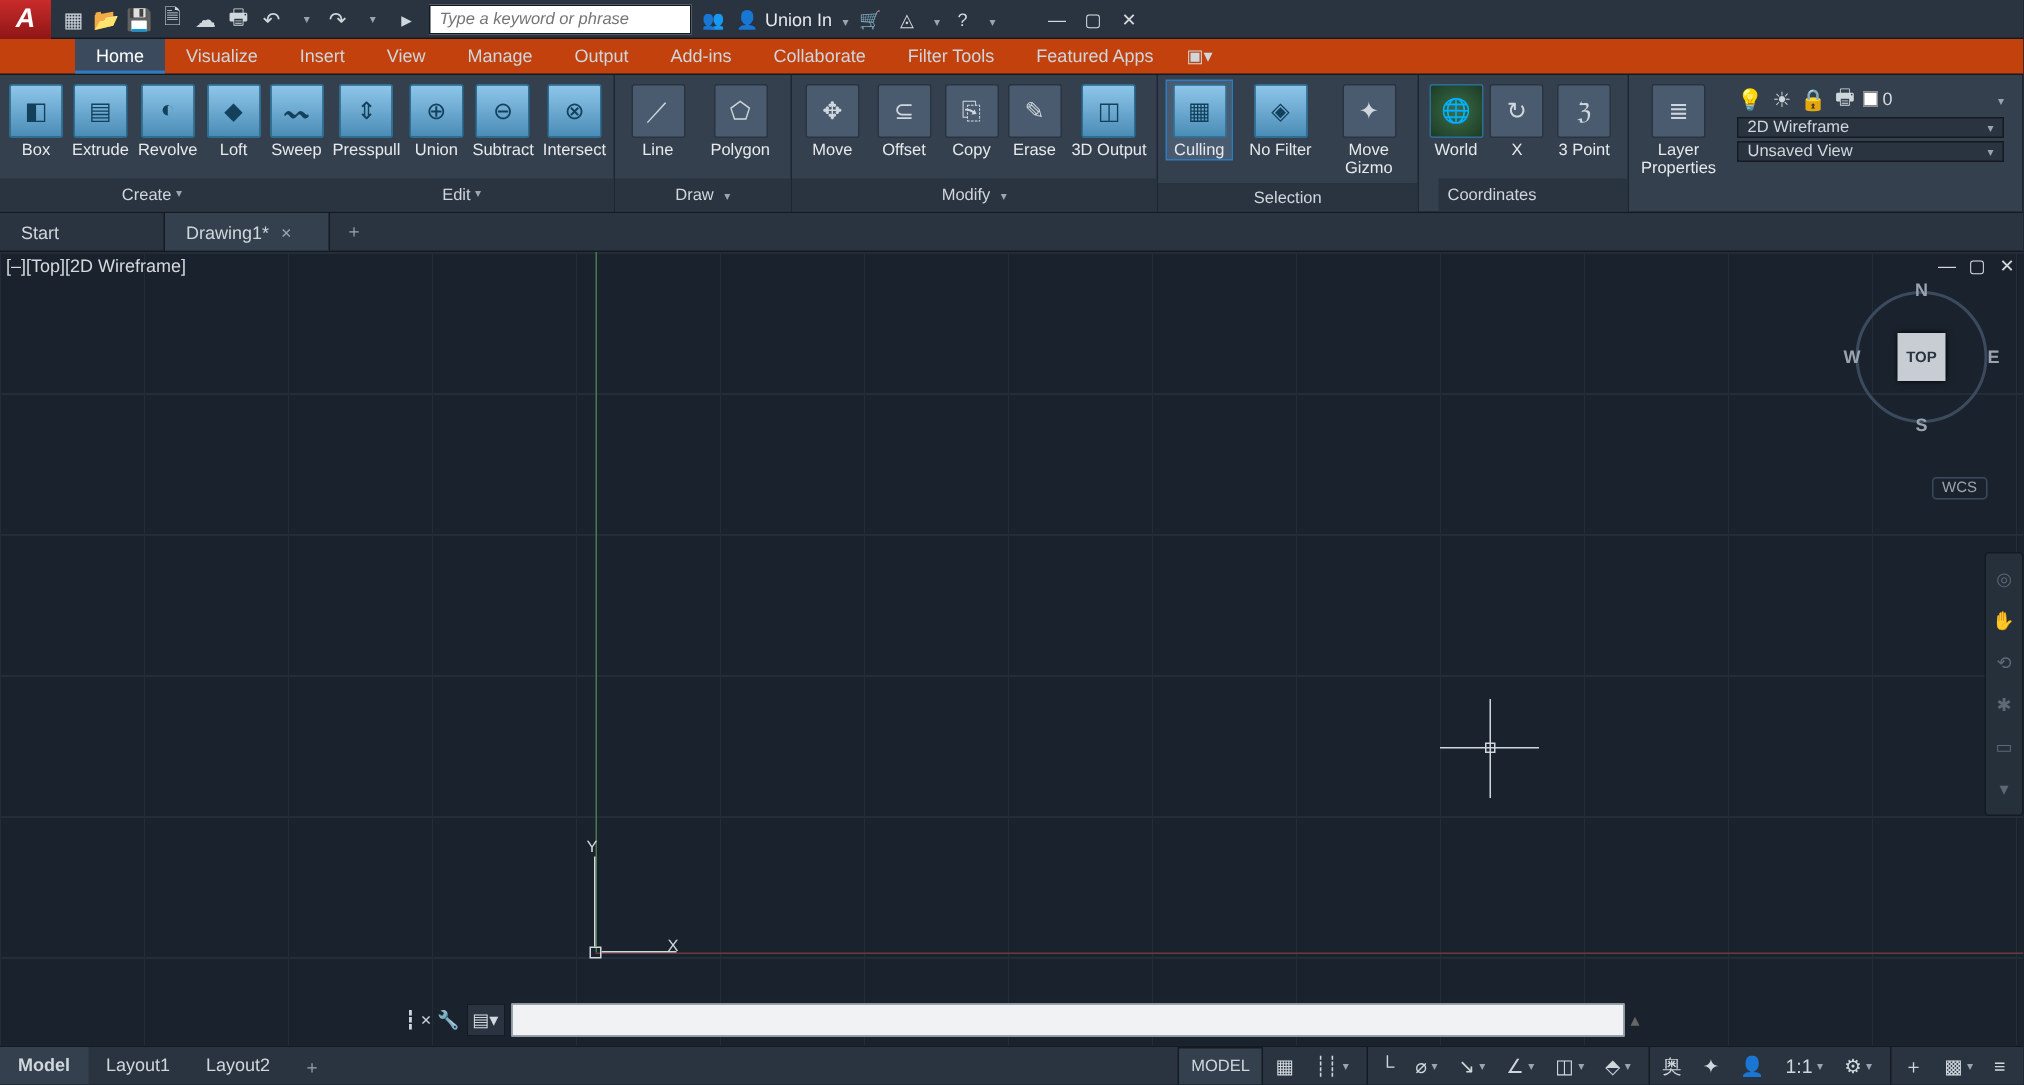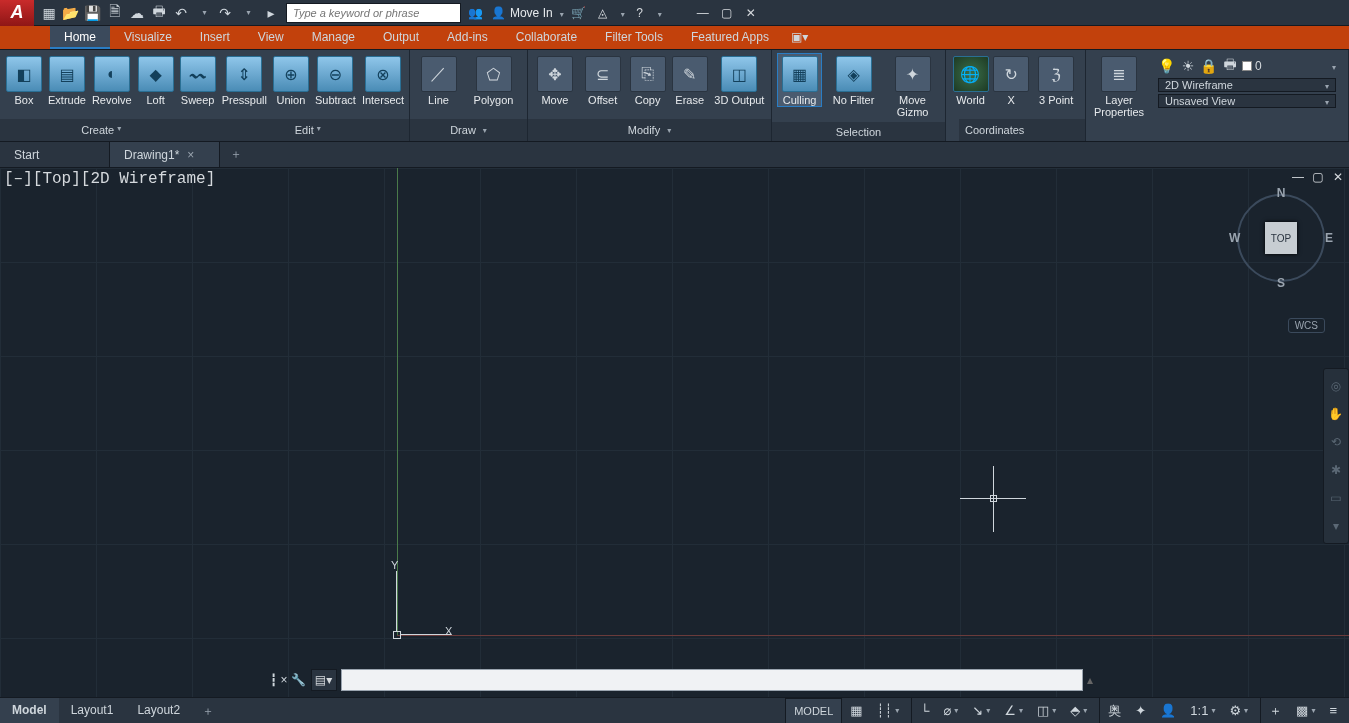--- a/index.html
+++ b/index.html
@@ -100,21 +100,21 @@
 
 .draw-wrap { position:absolute; top:168px; left:0; right:0; bottom:26px; }
 .draw-area {
   position:absolute; inset:0;
   background:#1a232d;
   background-image:
     linear-gradient(#222d38 1px,transparent 1px),
     linear-gradient(90deg,#222d38 1px,transparent 1px);
   background-size:96px 94px;
 }
-.viewport-label { position:absolute; top:2px; left:4px; color:#d5d9dd; font-size:16px;font-family:Liberation Mono, monospace;}
+.viewport-label { position:absolute; top:2px; left:4px; color:#d5d9dd; font-size:12px;}
 .win-ctrls { position:absolute; top:2px; right:4px; display:flex; gap:6px; }
 .win-ctrls span { width:14px;height:14px;display:flex;align-items:center;justify-content:center;cursor:pointer;}
 
 .axis-y { position:absolute; left:397px; top:0; bottom:232px; width:1px; background:#4a7a4a;}
 .axis-x { position:absolute; left:397px; right:0; top:calc(100% - 232px + 177px); height:1px; background:#6b3b3b;}
 
 .axis-x { top:467px; }
 .axis-y { bottom:auto; height:467px; }
 
 .ucs-icon { position:absolute; left:393px; top:463px; }
@@ -129,21 +129,21 @@
 .crosshair-b { position:absolute;left:990px;top:327px;width:7px;height:7px;border:1px solid #cfd6dc;}
 
 
 .viewcube-wrap{position:absolute;top:20px;right:18px;width:100px;height:100px;}
 .compass-ring{position:absolute;inset:6px;border:2px solid #3b4a5c;border-radius:50%;}
 .compass-n{position:absolute;top:-2px;left:50%;transform:translateX(-50%);color:#9aa4af;font-weight:bold;}
 .compass-s{position:absolute;bottom:-2px;left:50%;transform:translateX(-50%);color:#9aa4af;font-weight:bold;}
 .compass-e{position:absolute;right:-2px;top:50%;transform:translateY(-50%);color:#9aa4af;font-weight:bold;}
 .compass-w{position:absolute;left:-2px;top:50%;transform:translateY(-50%);color:#9aa4af;font-weight:bold;}
 .viewcube{position:absolute;left:34px;top:34px;width:32px;height:32px;background:#c7cdd2;color:#2a3440;
- display:flex;align-items:center;justify-content:center;font-size:10px;font-weight:normal;box-shadow:0 0 4px #000;}
+ display:flex;align-items:center;justify-content:center;font-size:10px;font-weight:bold;box-shadow:0 0 4px #000;}
 .wcs-badge{position:absolute;top:150px;right:24px;border:1px solid #3b4a5c;border-radius:3px;padding:1px 6px;font-size:10px;color:#9aa4af;}
 
 
 .navbar {
   position:absolute;top:200px;right:0;width:26px;background:#26303b;border:1px solid #141a22;
   display:flex;flex-direction:column;gap:10px;padding:8px 0;align-items:center;border-radius:3px;
 }
 .nav-item{width:18px;height:18px;color:#5b6875;display:flex;align-items:center;justify-content:center;cursor:pointer;}
 
 
@@ -182,21 +182,21 @@
     <span class="qat-btn caret"></span>
     <span class="qat-btn">↷</span>
     <span class="qat-btn caret"></span>
   </div>
   <div class="title-right">
     <span class="qat-btn">▸</span>
     <input class="search-box" placeholder="Type a keyword or phrase" style="">
     <span class="title-icon">👥</span>
     <span class="signin">
       <span>👤</span>
-      <span>Move In</span>
+      <span>Union In</span>
       <span class="caret"></span>
     </span>
     <span class="title-icon">🛒</span>
     <span class="title-icon">◬</span>
     <span class="caret"></span>
     <span class="title-icon">?</span>
     <span class="caret"></span>
     <span style="width:20px"></span>
     <span class="title-icon">—</span>
     <span class="title-icon">▢</span>

